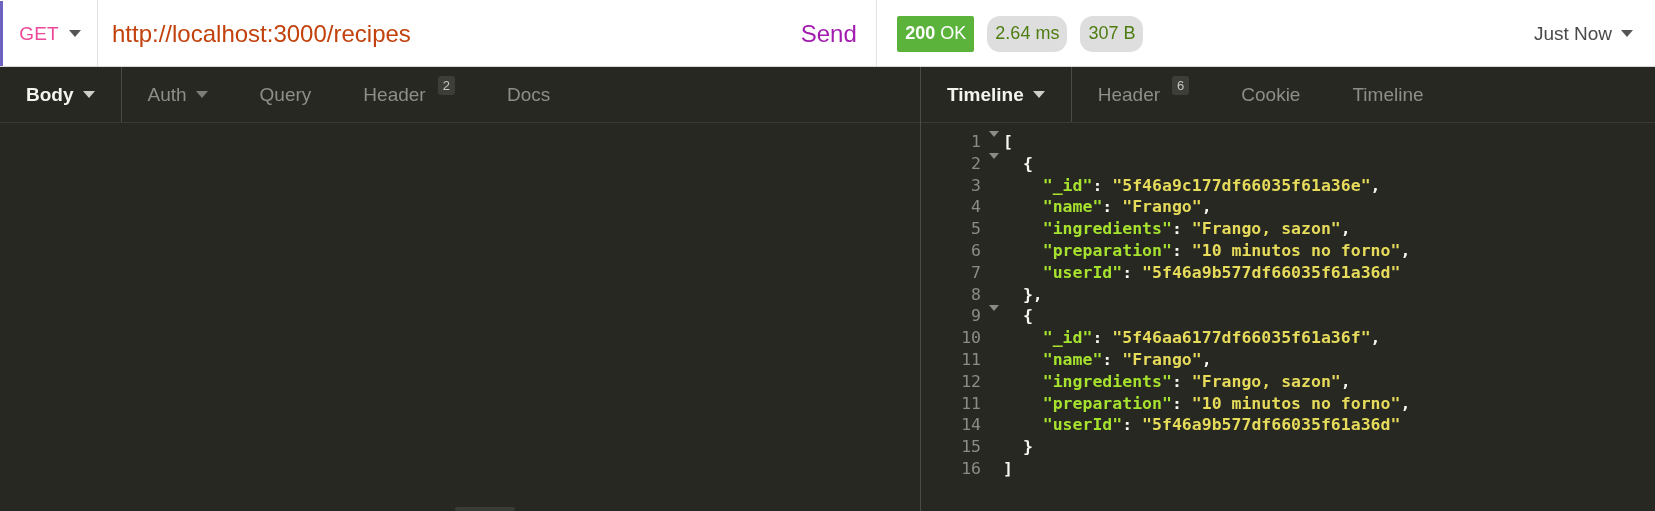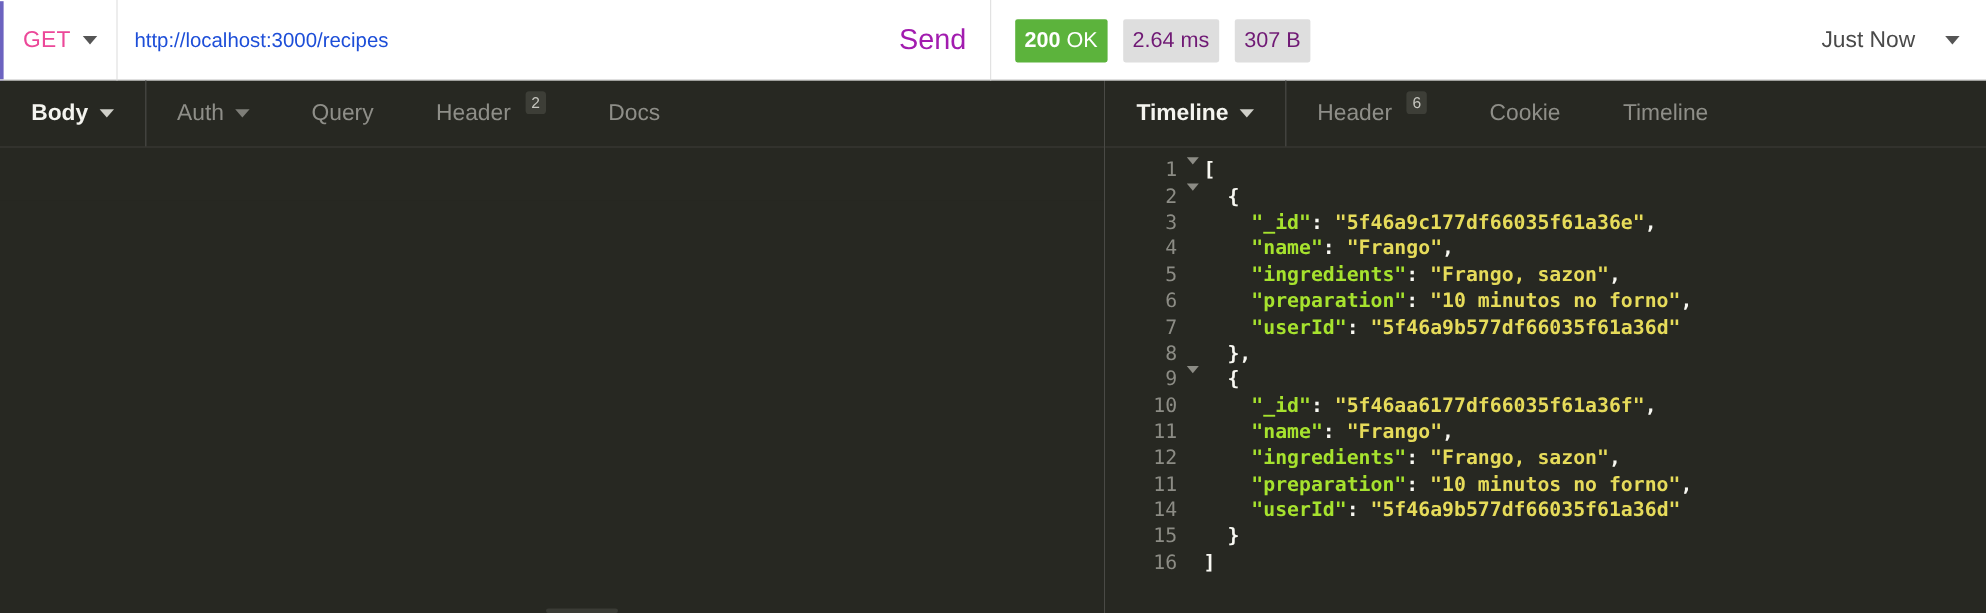--- a/index.html
+++ b/index.html
@@ -62,22 +62,22 @@
     border-top: 7px solid #555;
   }
   .url-field {
     flex: 1 1 auto;
     display: flex;
     align-items: center;
     padding-left: 14px;
     border-left: 1px solid #e2e2e2;
   }
   .url-text {
-    font-size: 17px;
-    color: #1d4ed8;
+    font-size: 24px;
+    color: #c2410c;
   }
   .send-box {
     flex: 0 0 96px;
     display: flex;
     align-items: center;
     justify-content: center;
     border-right: 1px solid #e2e2e2;
     cursor: pointer;
   }
   .send-label {
@@ -100,27 +100,28 @@
     border-radius: 2px;
   }
   .pill-status {
     background: #5cb33c;
     color: #ffffff;
   }
   .pill-status b { font-weight: bold; margin-right: 5px; }
   .pill-status span { font-weight: normal; }
   .pill-meta {
     background: #dedede;
-    color: #701a75;
+    color: #4d7c0f;
+    border-radius: 13px;
   }
   .spacer { flex: 1 1 auto; }
   .justnow {
     display: flex;
     align-items: center;
-    gap: 25px;
+    gap: 9px;
     padding-right: 22px;
     cursor: pointer;
   }
   .justnow-label { font-size: 19px; color: #4a4a4a; }
 
   
   .split {
     flex: 1 1 auto;
     display: flex;
     min-height: 0;

